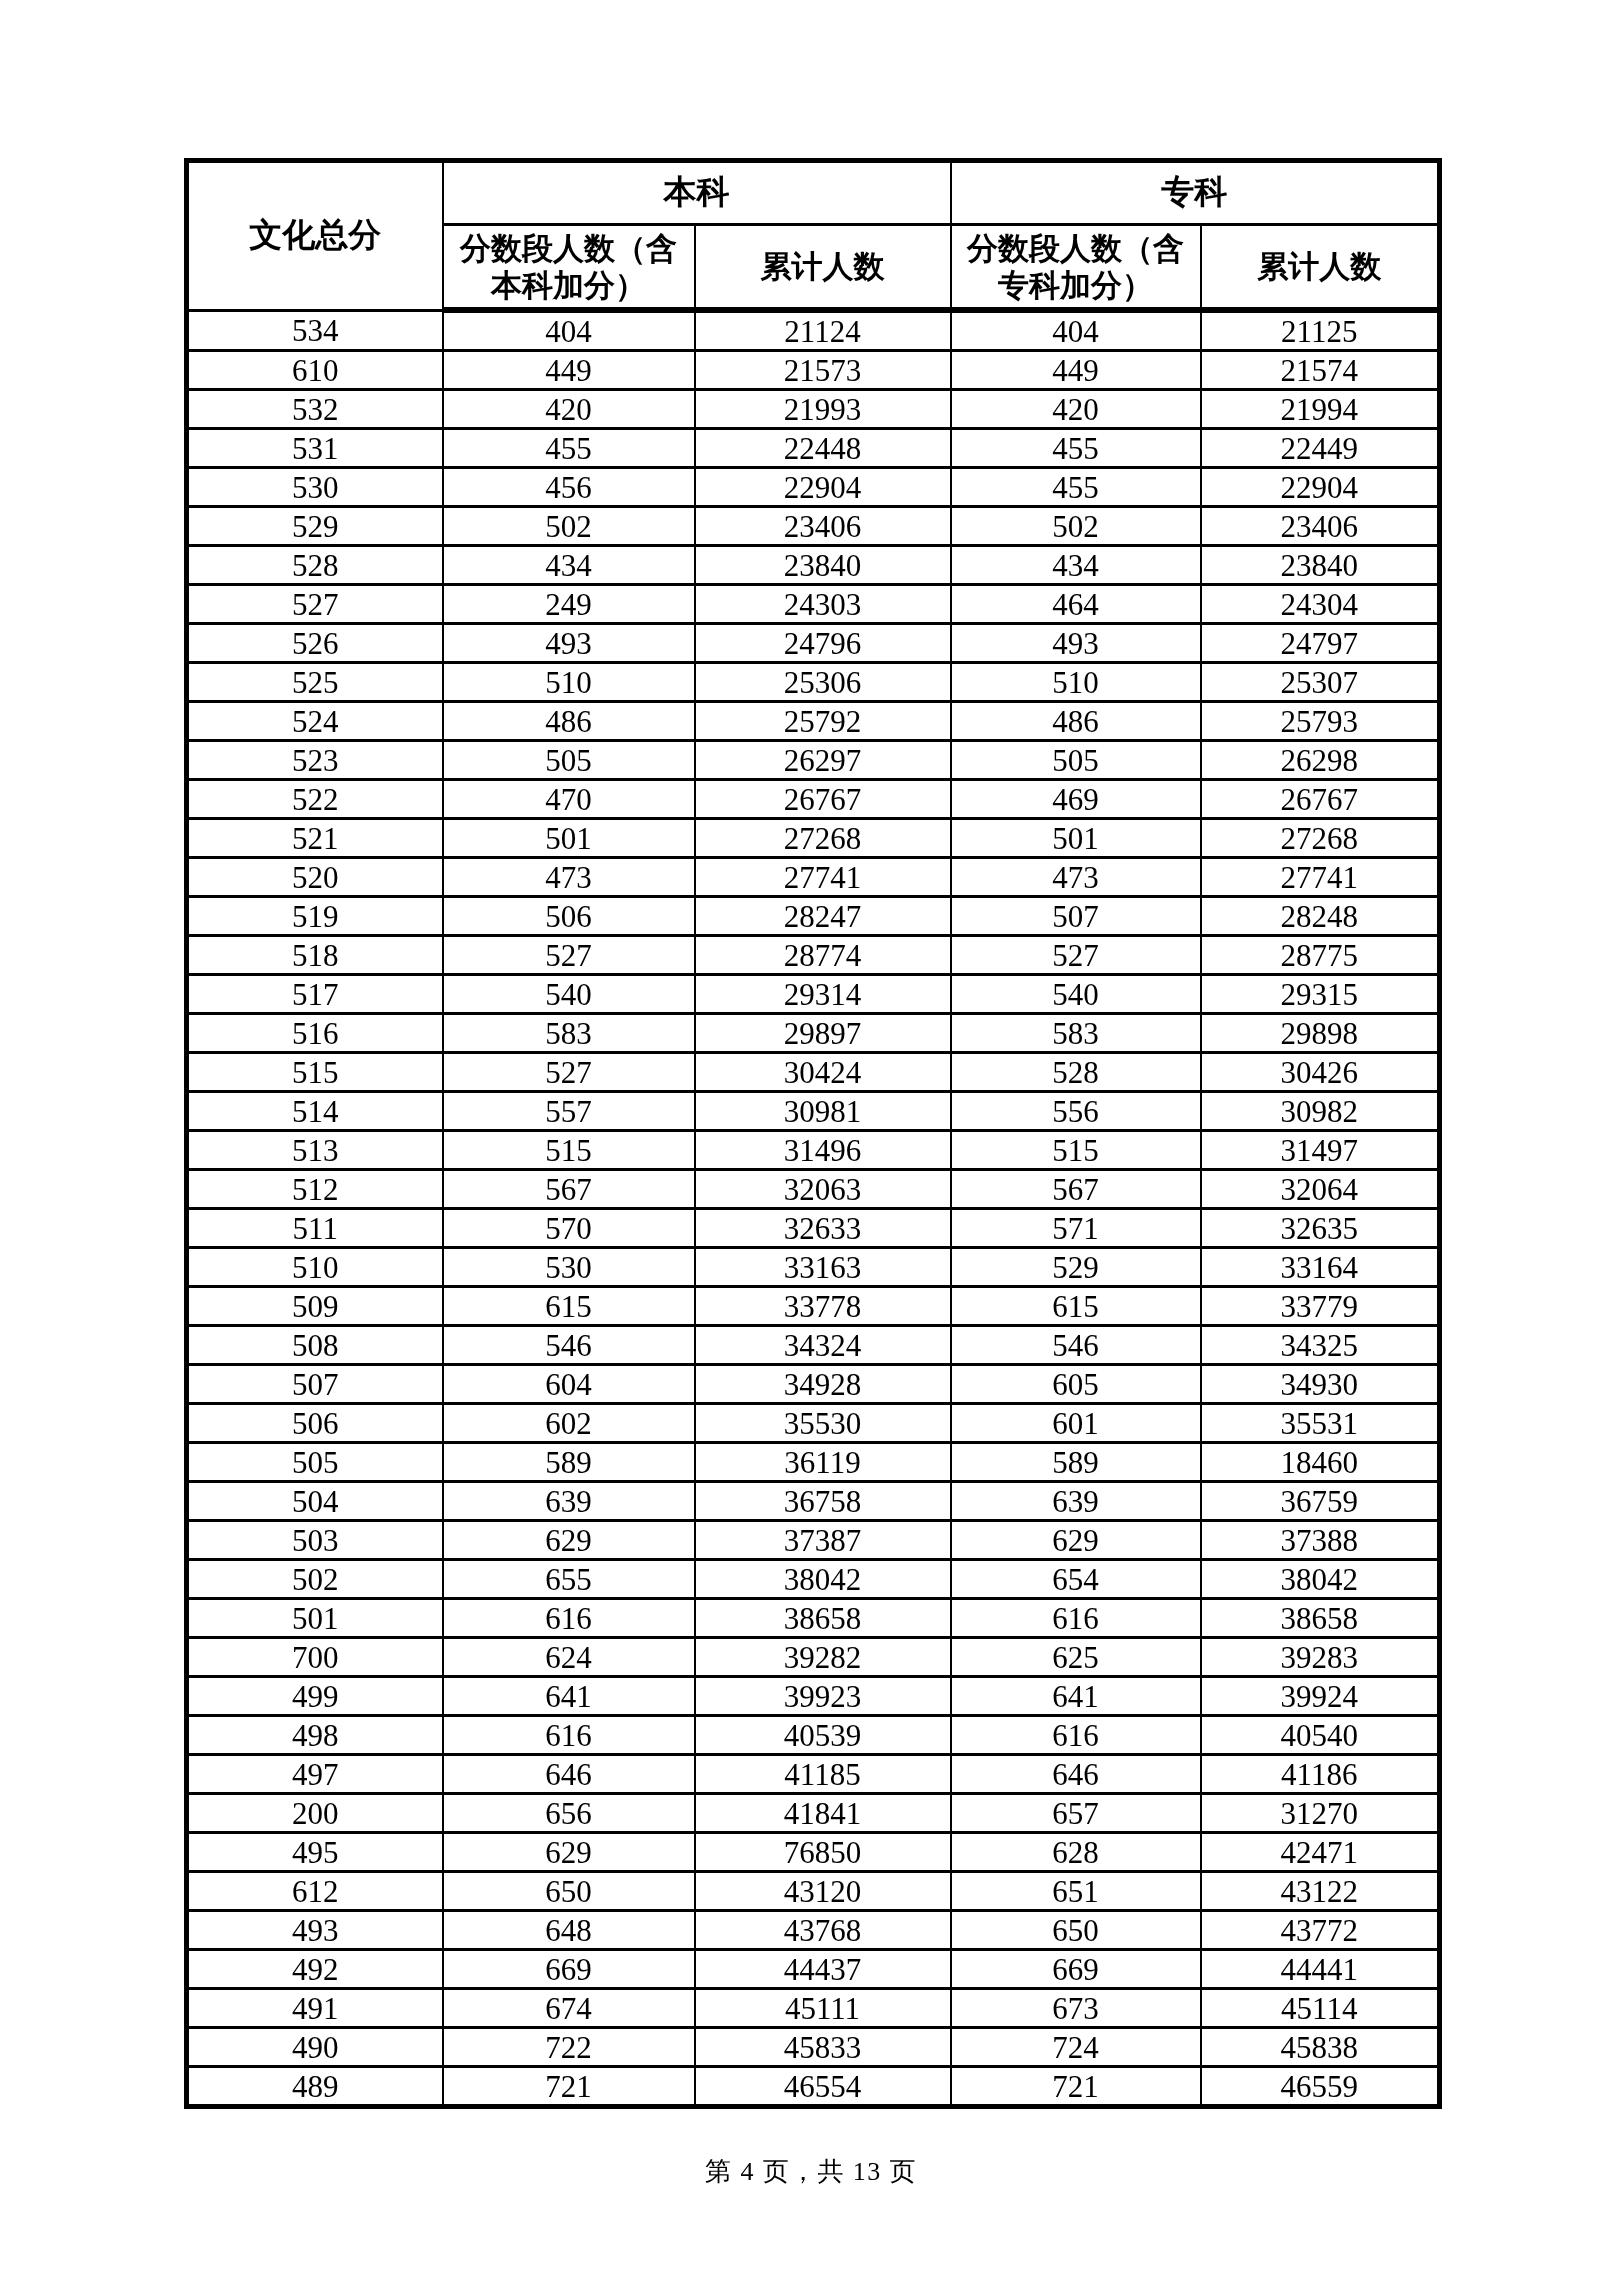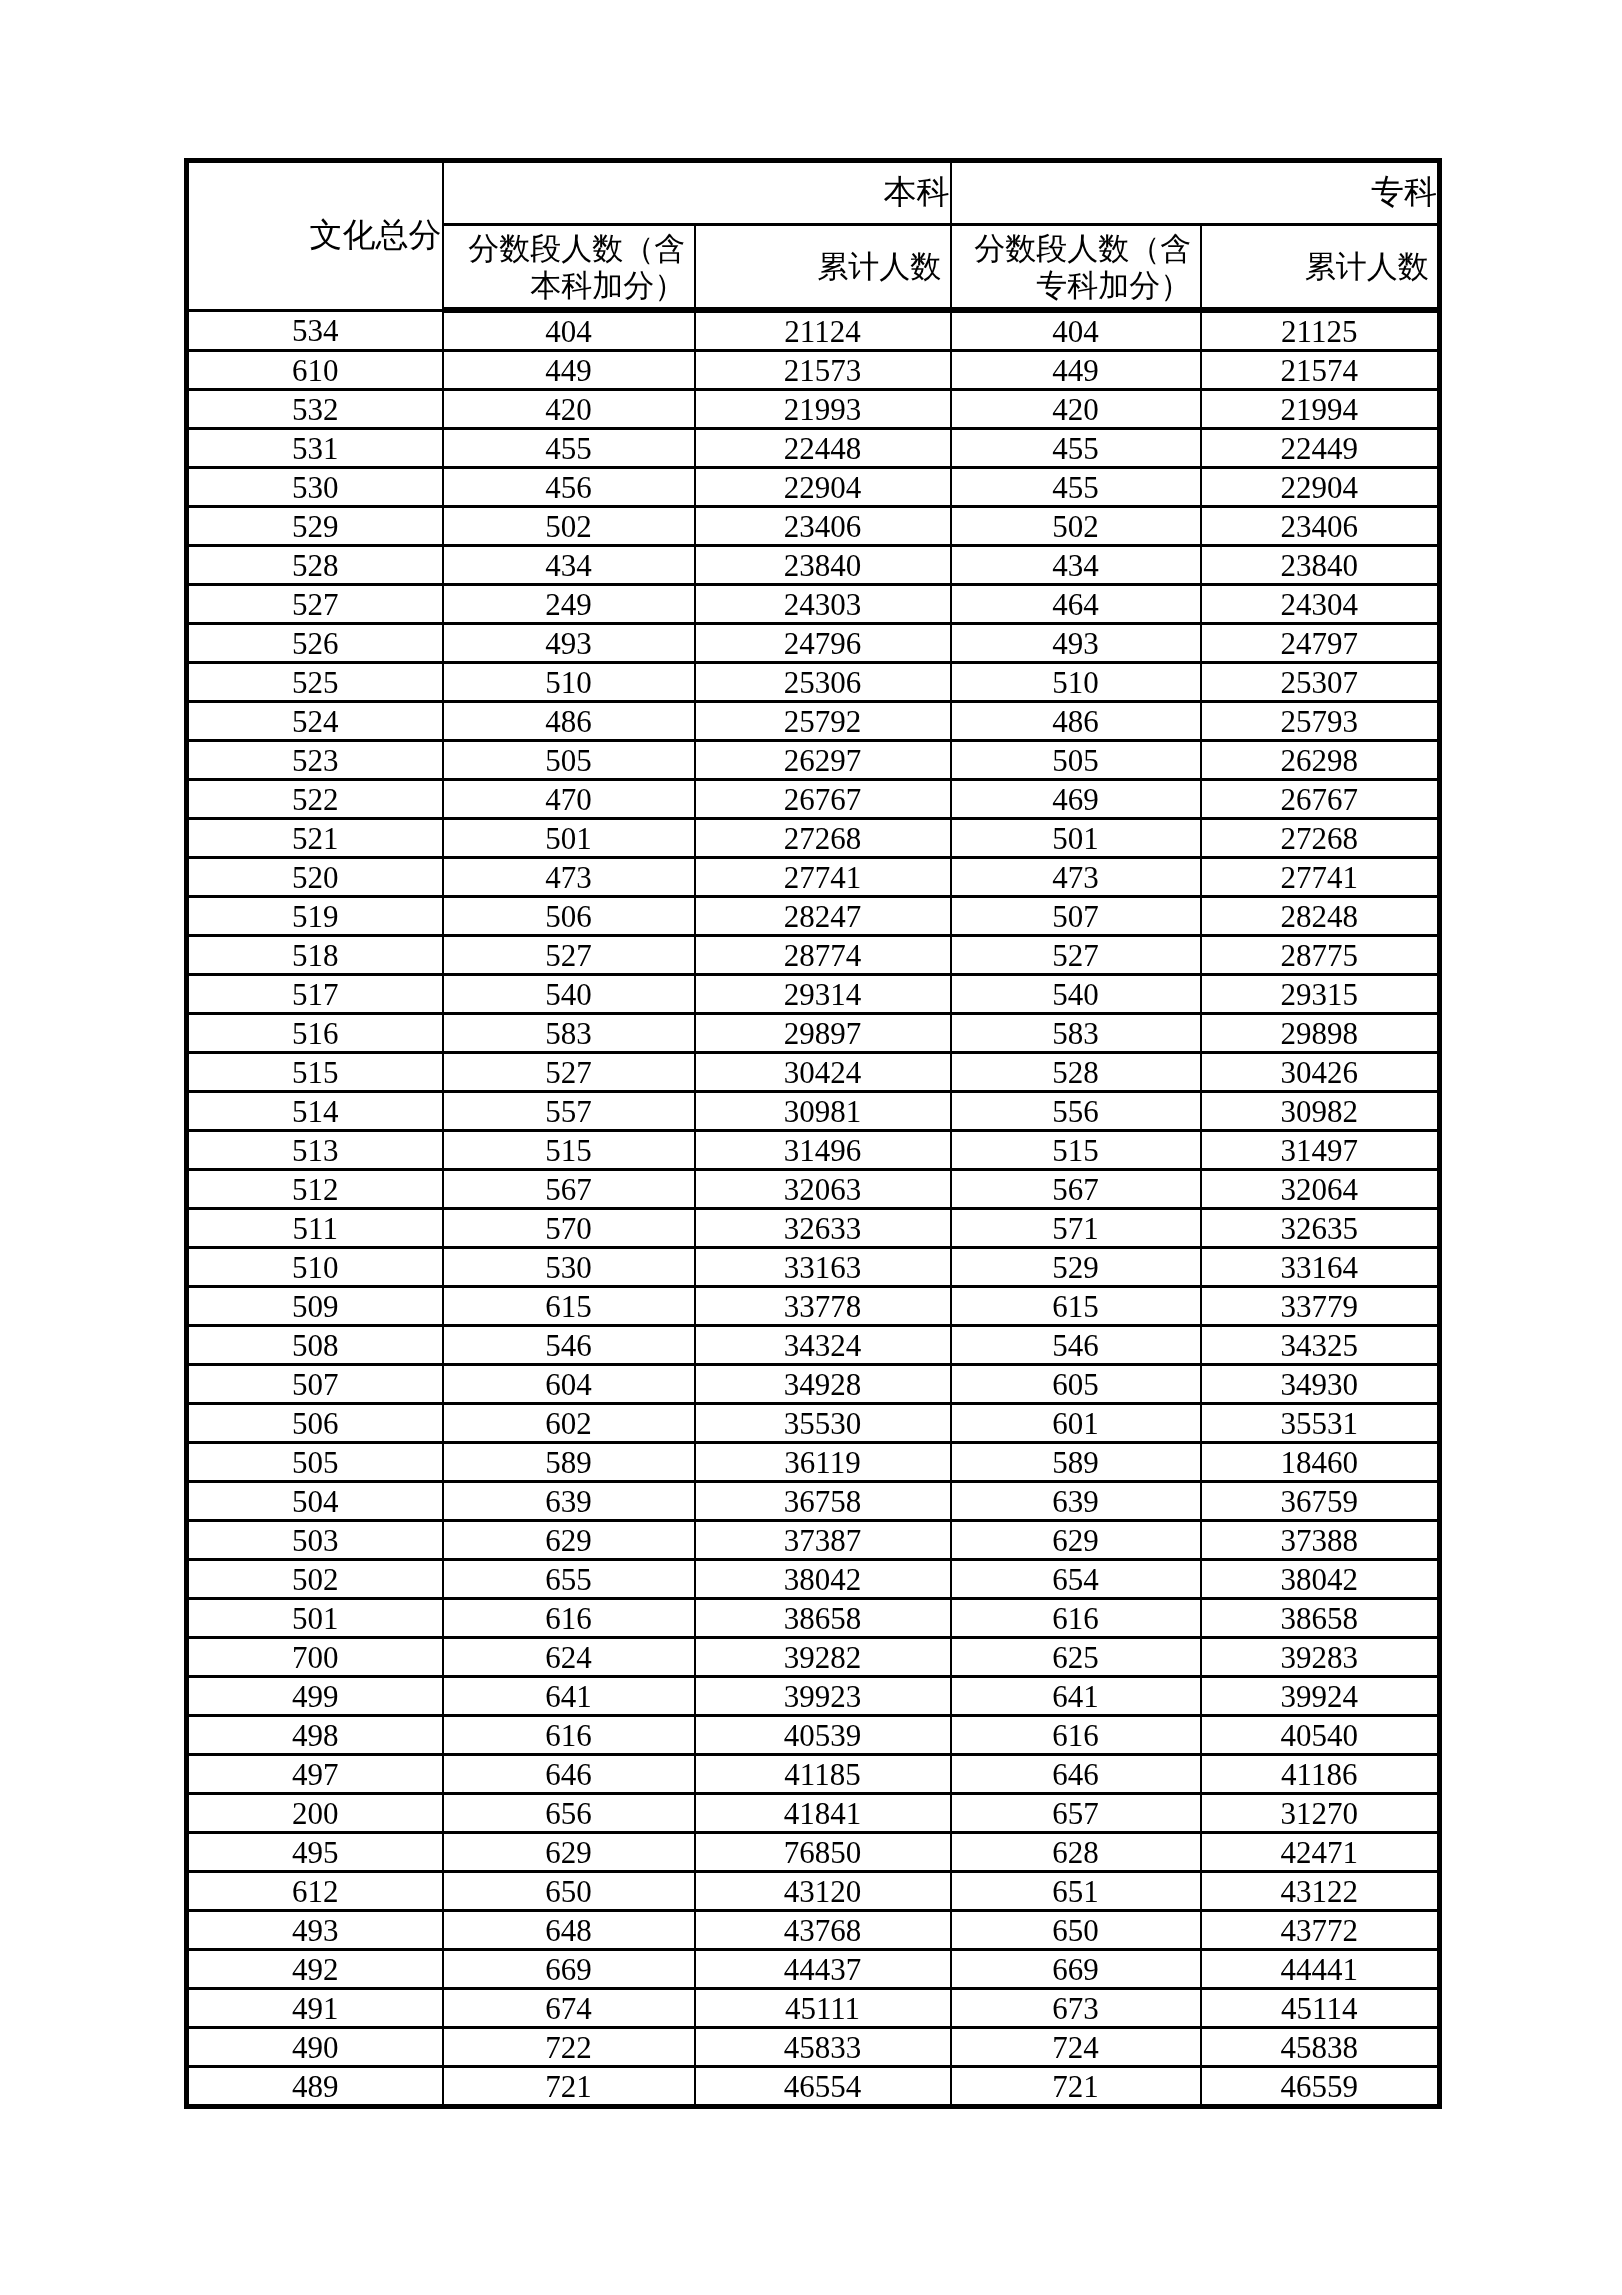--- a/index.html
+++ b/index.html
@@ -28,24 +28,23 @@
     border: 2px solid #000000;
     border-top-width: 3.4px;
     border-bottom-width: 3.4px;
     text-align: center;
     vertical-align: middle;
     padding: 0;
     overflow: hidden;
   }
   .score-table thead th {
     font-family: "Liberation Serif", "DejaVu Serif", serif;
-    font-weight: normal;
+    font-weight: bold;
     font-size: 33px;
     line-height: 1.2;
-    text-align: right;
   }
   .score-table tr.group-row th {
     height: 60px;
     border-bottom-width: 2.7px;
   }
   .score-table tr.sub-row th {
     height: 76px;
     font-size: 31px;
     padding: 2.7px 8.2px;
     border-bottom-width: 6.1px;
@@ -414,15 +413,16 @@
         <tr>
           <td>489</td>
           <td>721</td>
           <td>46554</td>
           <td>721</td>
           <td>46559</td>
         </tr>
       </tbody>
   </table>
 
+  <div class="footer">第 4 页，共 13 页</div>
 
 </div>
 
 
 </body></html>

